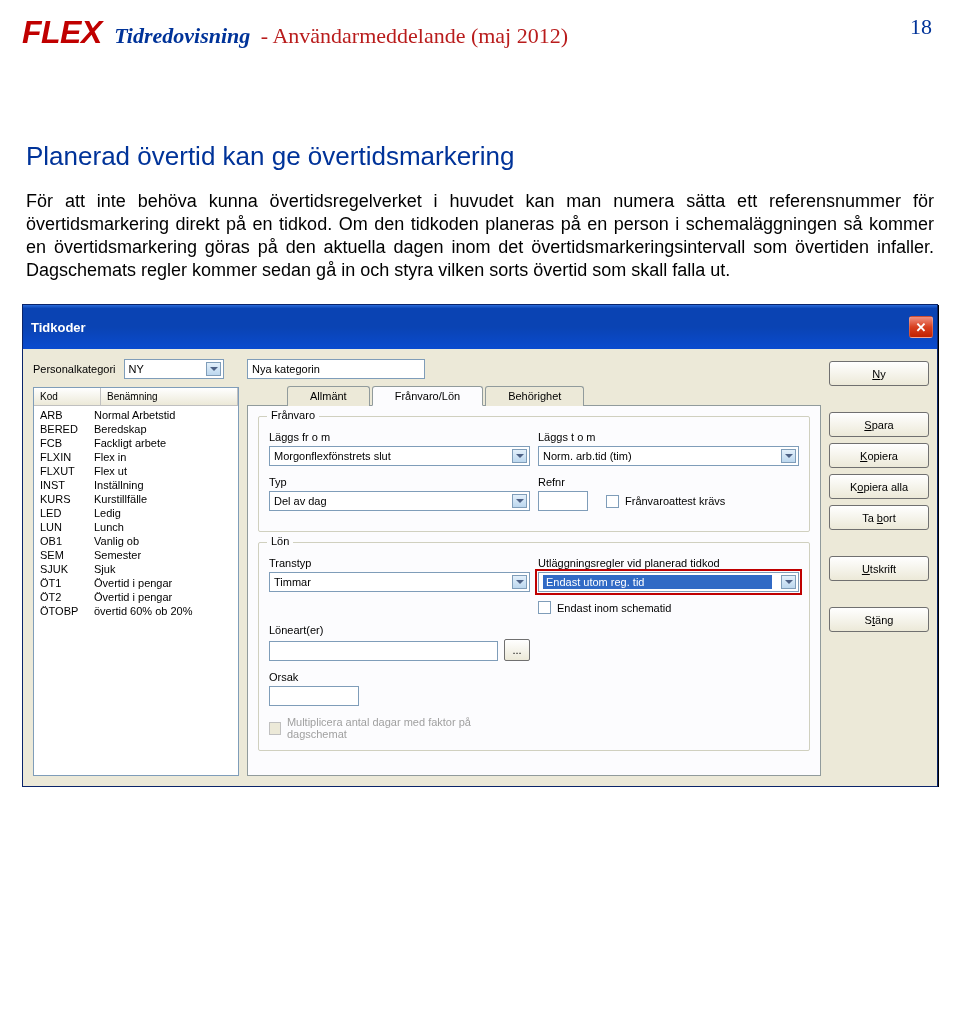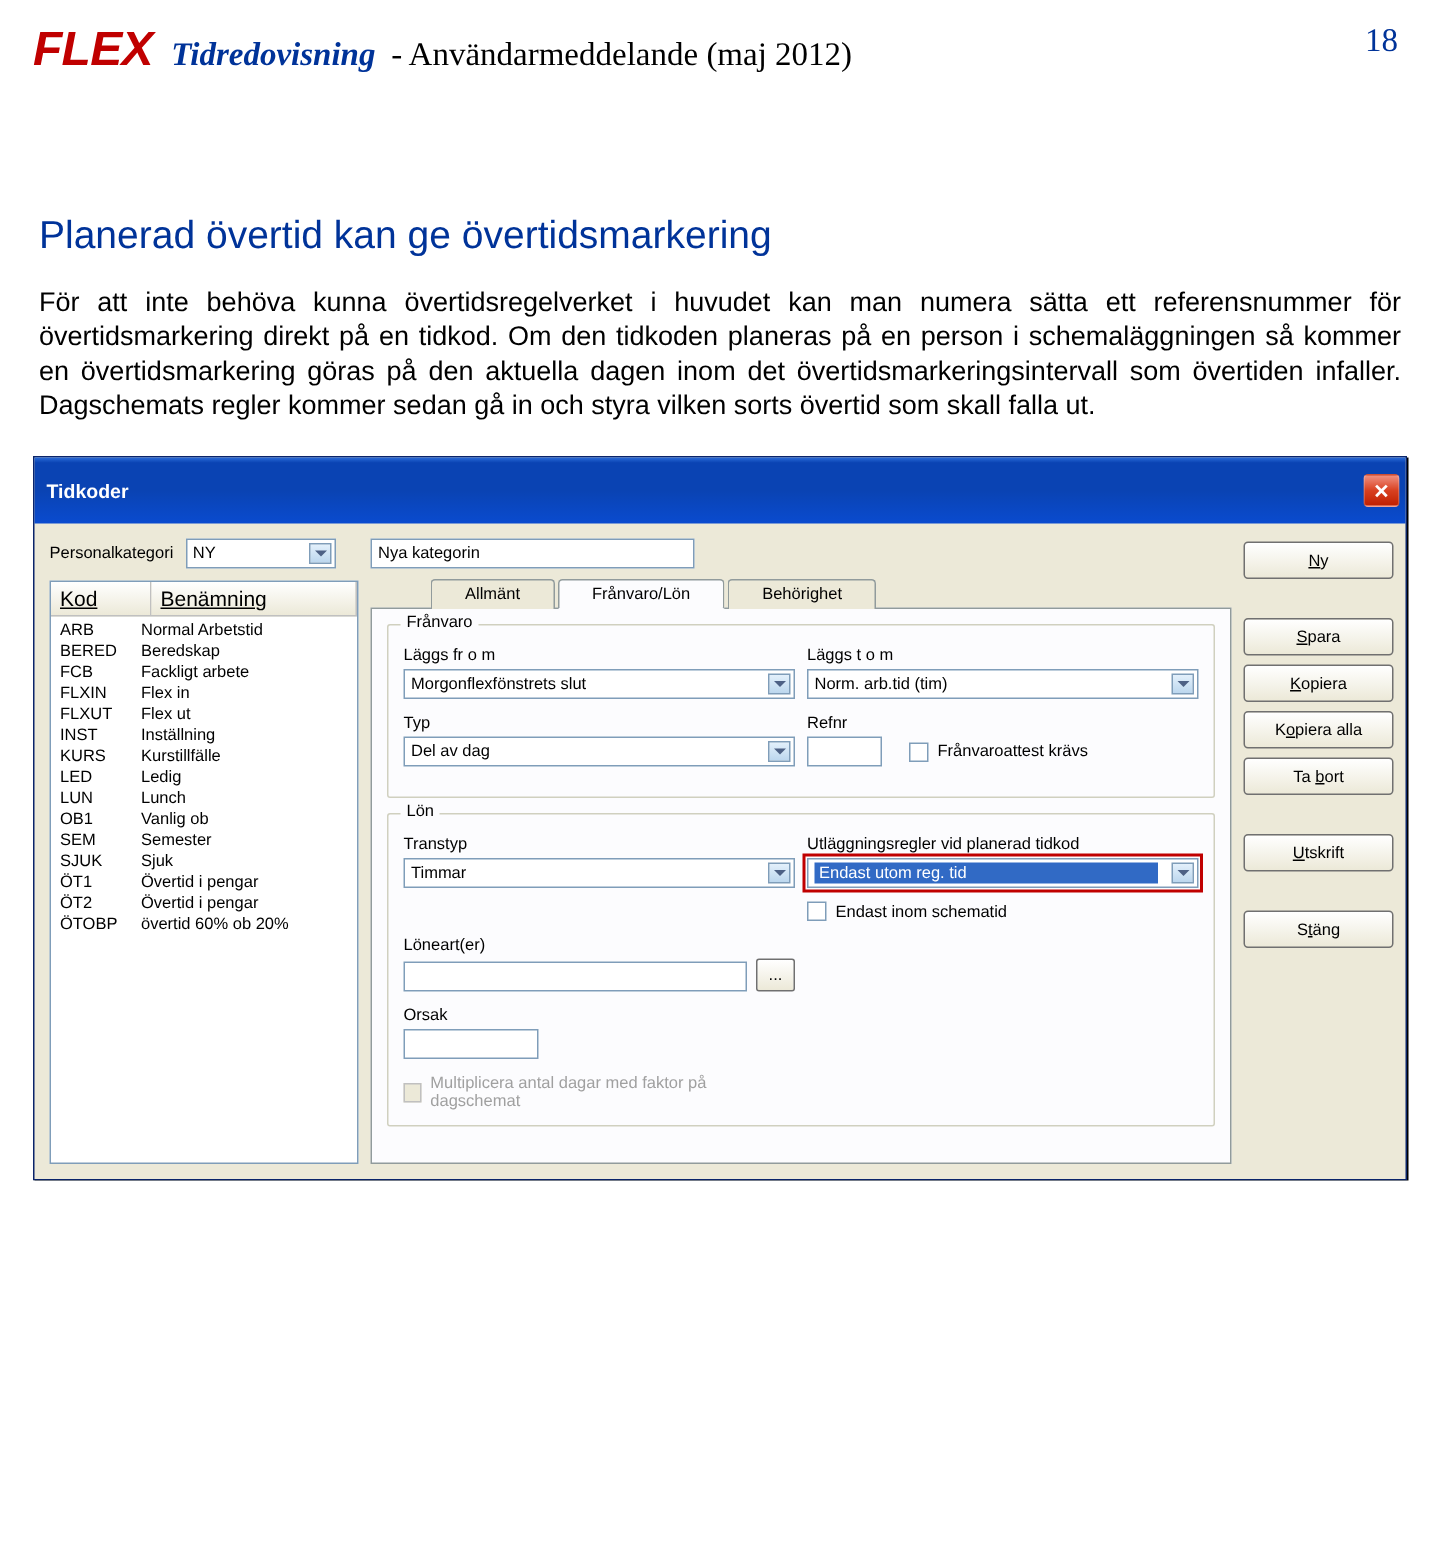--- a/index.html
+++ b/index.html
@@ -26,21 +26,21 @@
     font-family: "Times New Roman", serif;
     font-style: italic;
     font-weight: bold;
     font-size: 22px;
     color: #003399;
     margin-left: 8px;
   }
   .header-sub {
     font-family: "Times New Roman", serif;
     font-size: 22px;
-    color: #000000;
+    color: #b91c1c;
     margin-left: 6px;
   }
   .page-num {
     float: right;
     font-family: "Times New Roman", serif;
     font-size: 22px;
     color: #003399;
     margin-right: 6px;
   }
   .doc-body {
@@ -153,43 +153,42 @@
     overflow: hidden;
   }
   .list-header {
     display: flex;
     background: #ece9d8;
     border-bottom: 1px solid #c0c0c0;
   }
   .list-header div {
     padding: 3px 6px;
     border-right: 1px solid #c0c0c0;
-    font-size: 14px;
+    font-size: 10px;
     background: linear-gradient(to bottom, #fff, #ece9d8);
-    text-decoration: underline;
   }
   .lh-kod { width: 54px; }
   .lh-ben { flex: 1; }
   .list-rows {
     padding: 2px 0;
   }
   .list-row {
     display: flex;
     padding: 1px 6px;
     font-size: 11px;
   }
   .lr-kod { width: 54px; }
   .lr-ben { flex: 1; }
   .center-col {
     flex: 1;
     display: flex;
     flex-direction: column;
   }
   .center-top-input {
-    width: 216px;
+    width: 178px;
     margin-bottom: 6px;
   }
   .tabs {
     display: flex;
     gap: 0;
     margin-left: 40px;
     position: relative;
     top: 1px;
     z-index: 2;
   }

